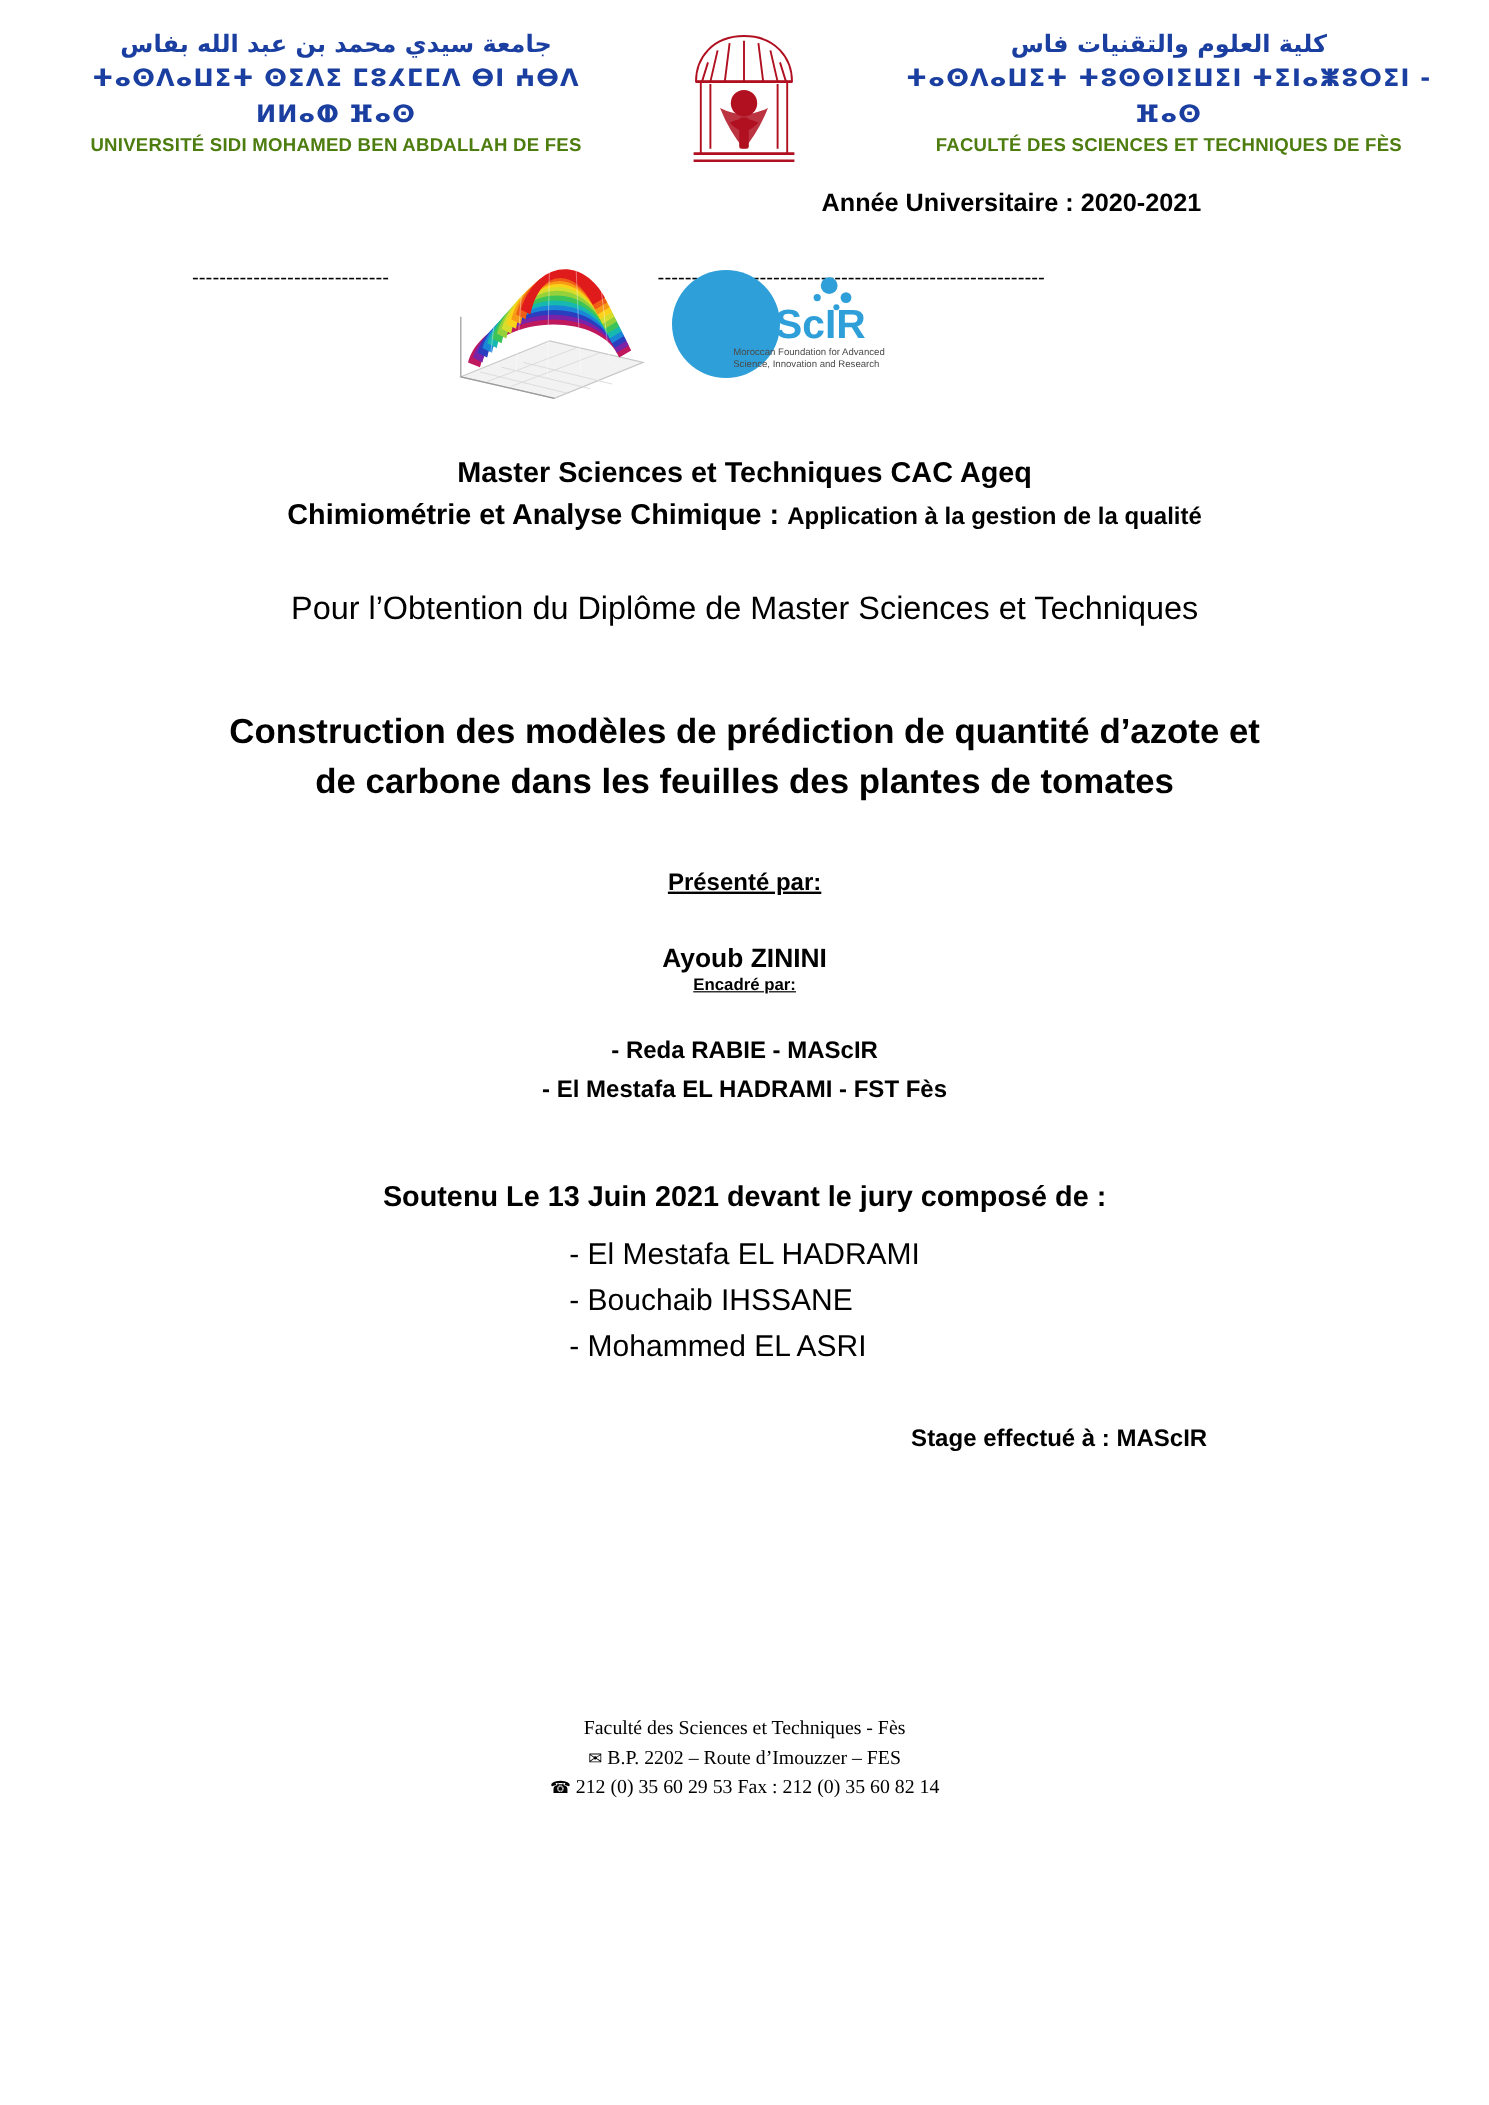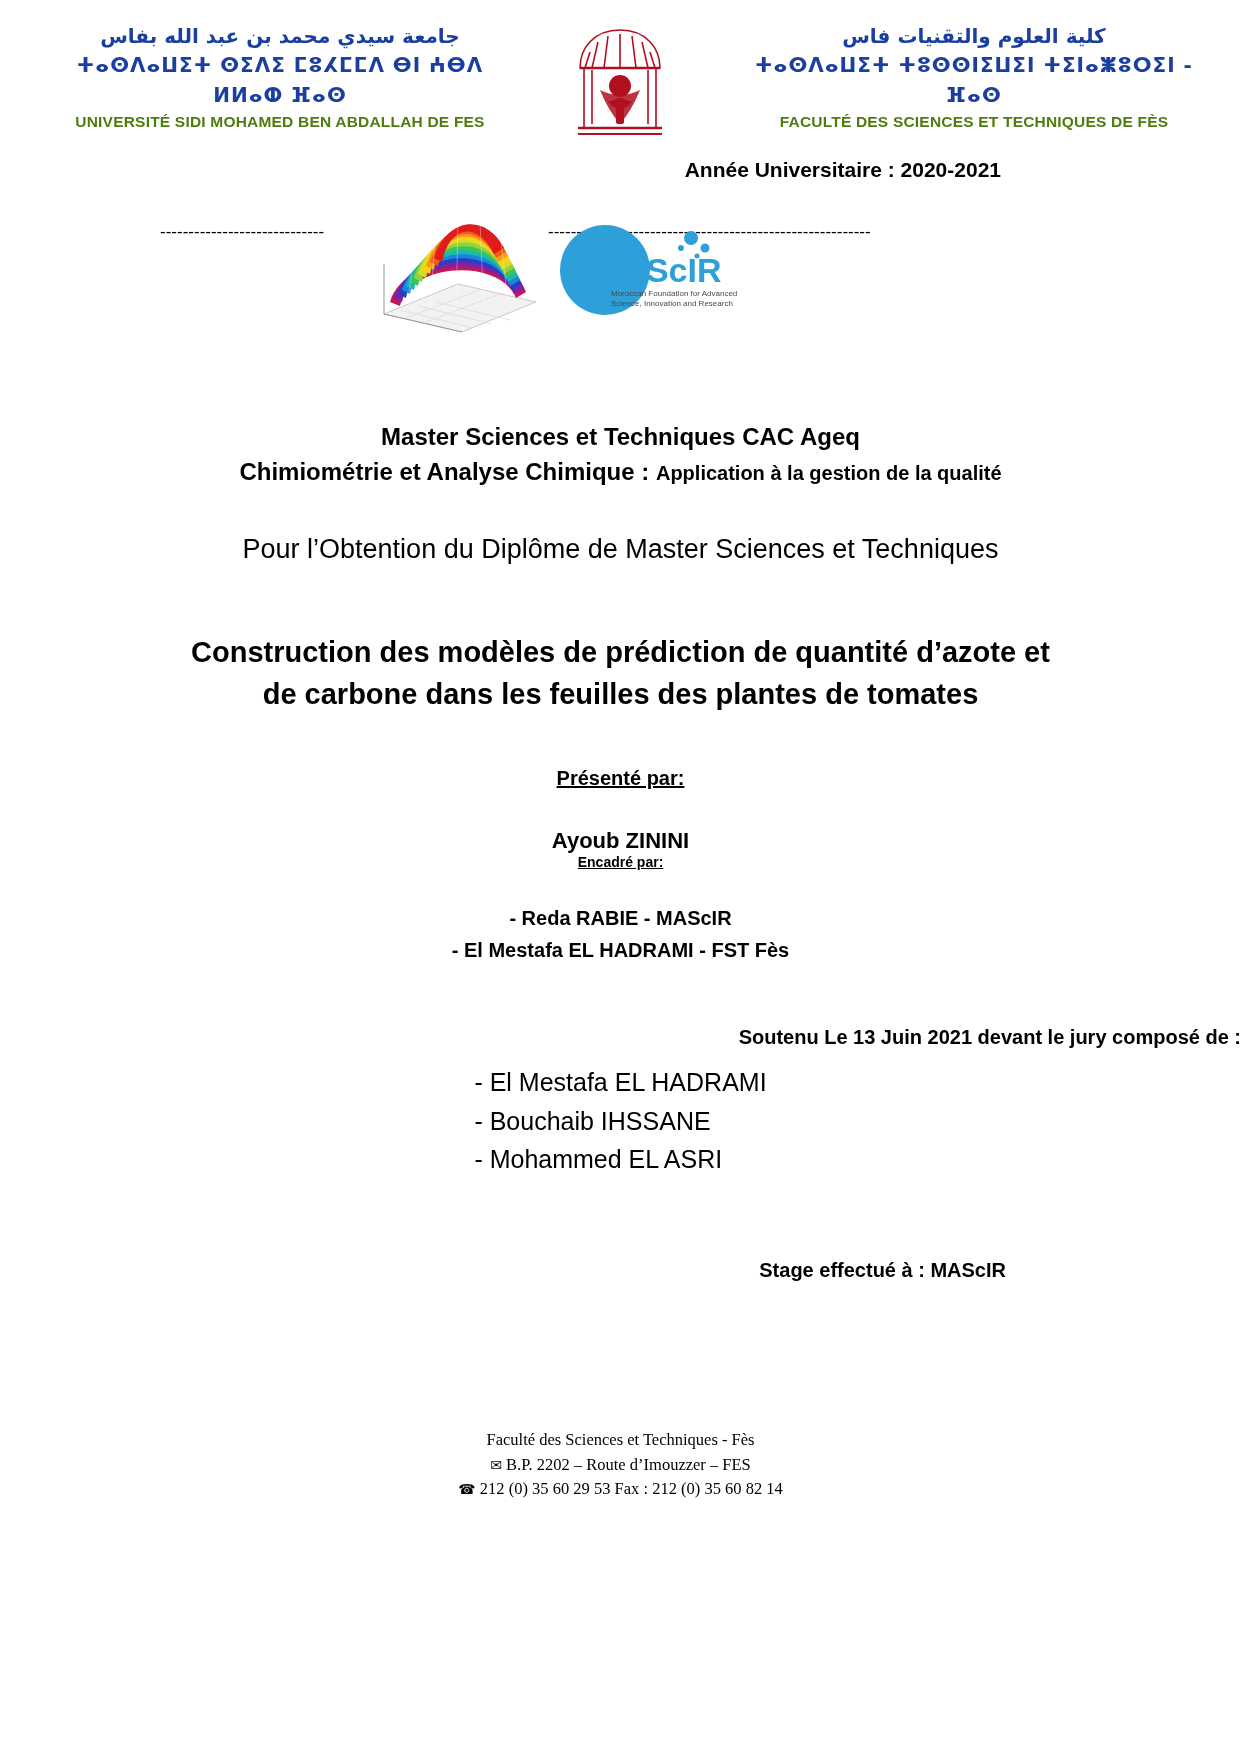--- a/index.html
+++ b/index.html
@@ -115,21 +115,21 @@
     top: 14px;
     width: 200px;
     height: 120px;
   }
 
   
   .master-title {
     text-align: center;
     font-size: 24px;
     font-weight: bold;
-    margin-top: 72px;
+    margin-top: 30px;
     line-height: 1.45;
   }
   .master-sub {
     text-align: center;
     font-size: 24px;
     font-weight: bold;
     line-height: 1.45;
   }
   .master-sub .light {
     font-size: 20px;
@@ -174,39 +174,39 @@
     text-decoration: underline;
   }
   .supervisors {
     text-align: center;
     font-size: 20px;
     font-weight: bold;
     margin-top: 32px;
     line-height: 1.6;
   }
   .defense {
-    text-align: right;
-    font-size: 20px;
+    text-align: center;
+    font-size: 24px;
     font-weight: bold;
     margin-top: 60px;
   }
   .jury {
     text-align: center;
     font-size: 25px;
     font-weight: normal;
     margin-top: 14px;
     line-height: 1.55;
   }
   .jury-inner { display: inline-block; text-align: left; }
 
   .internship {
     text-align: right;
     font-size: 20px;
     font-weight: bold;
-    margin-top: 80px;
+    margin-top: 46px;
     padding-right: 235px;
   }
 
   
   .footer {
     position: absolute;
     bottom: 26px;
     left: 0;
     width: 100%;
     text-align: center;

